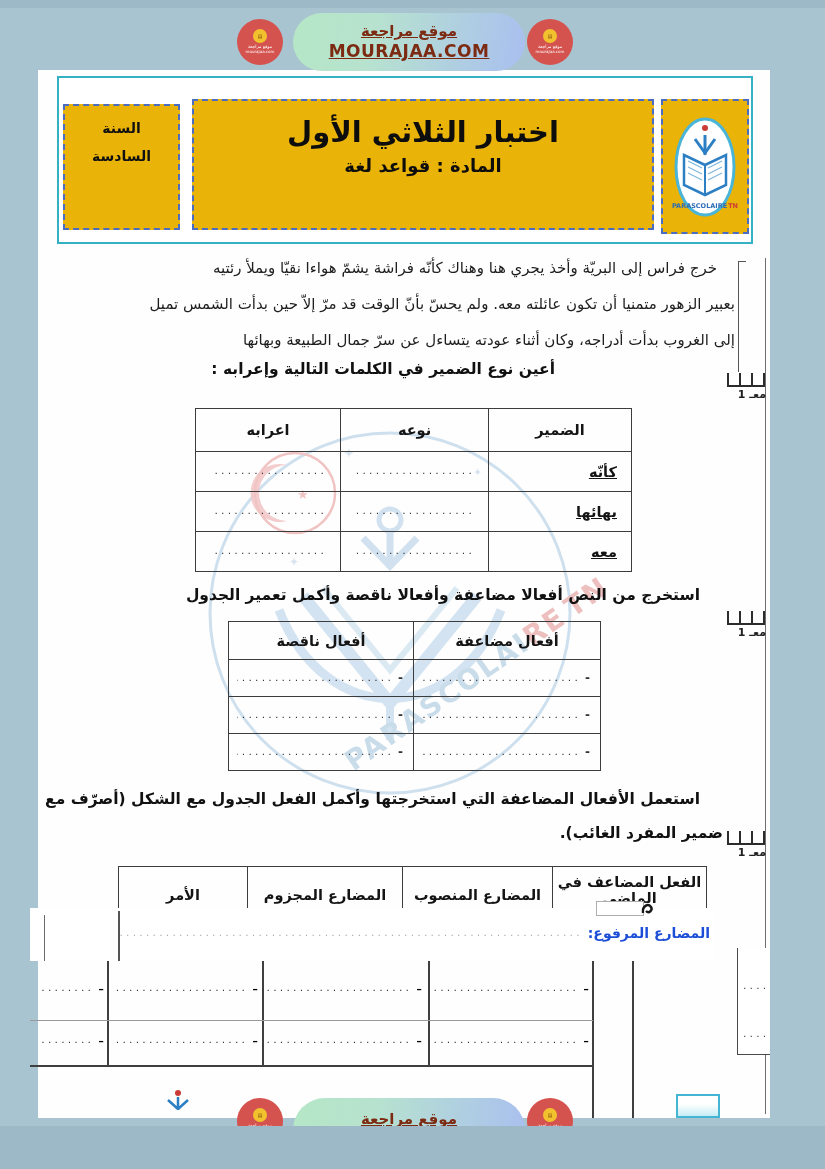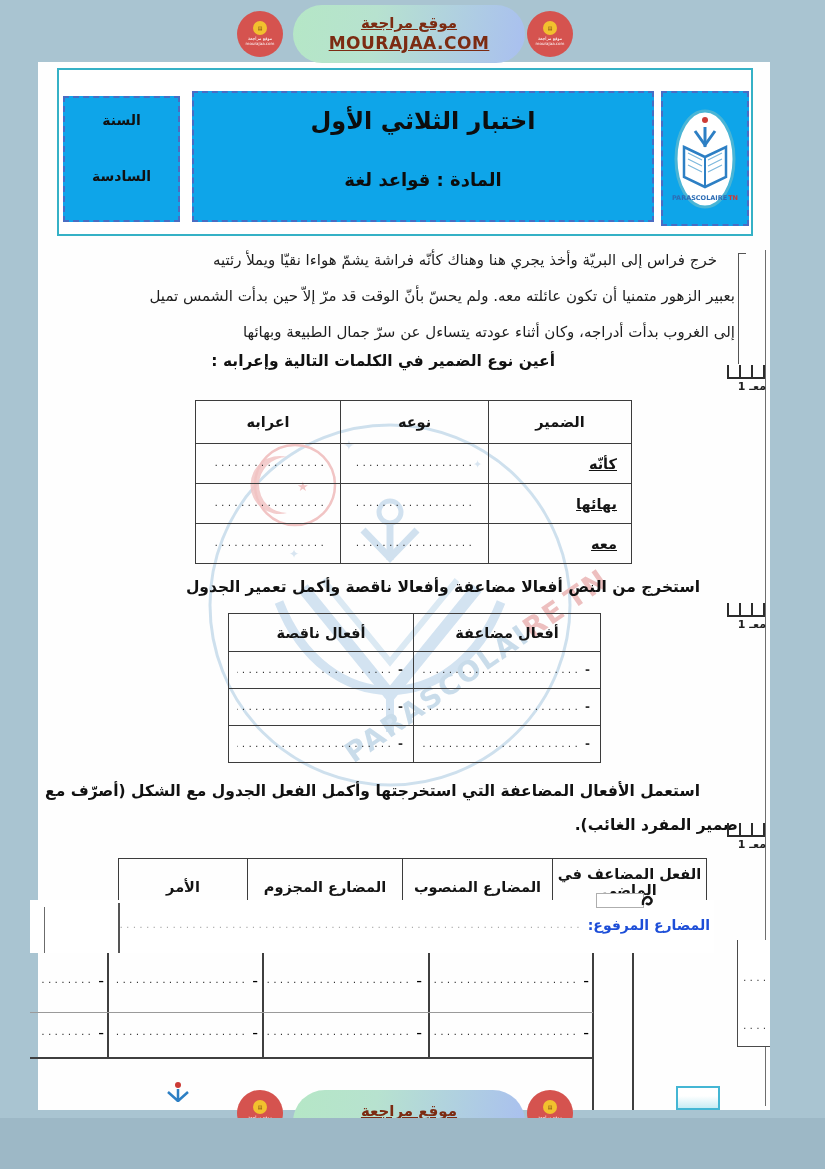--- a/index.html
+++ b/index.html
@@ -1,43 +1,43 @@
 <!DOCTYPE html>
 <html><head>
 <meta charset="utf-8">
 <style>
   html,body{margin:0;padding:0;background:#9db8c6;}
-  #canvas{position:relative;width:825px;height:1118px;margin:0 auto;background:#a9c4d1;overflow:hidden;
+  #canvas{position:relative;width:825px;height:1118px;margin:8px auto;background:#a9c4d1;overflow:hidden;
           font-family:"DejaVu Sans",sans-serif;}
   .abs{position:absolute;}
   .rtl{direction:rtl;}
 
   
   .pill{width:232px;height:58px;border-radius:32px;
         background:linear-gradient(100deg,#b5e7c6 0%,#b7e2cf 35%,#a9bff0 100%);
         display:flex;flex-direction:column;align-items:center;justify-content:center;z-index:8;cursor:pointer;}
   .pill .ar{font-size:15px;font-weight:bold;color:#7c2b12;text-decoration:underline;line-height:1.25;}
   .pill .en{font-size:17px;font-weight:bold;color:#7c2b12;text-decoration:underline;letter-spacing:.5px;line-height:1.2;}
   .badge{width:46px;height:46px;border-radius:50%;background:#d5534f;z-index:8;
          display:flex;flex-direction:column;align-items:center;justify-content:center;color:#fff;}
   .badge .yc{width:14px;height:14px;border-radius:50%;background:#f2c12e;display:flex;align-items:center;
              justify-content:center;font-size:5px;color:#7a4a10;margin-bottom:1px;}
   .badge .t1{font-size:4.5px;line-height:1.2;}
   .badge .t2{font-size:4px;line-height:1.2;}
 
   
   .page{left:38px;top:62px;width:732px;height:1048px;background:#fefefe;z-index:0;}
   .headerbox{left:57px;top:68px;width:692px;height:164px;border:2.5px solid #35b1c6;background:#fff;z-index:2;}
-  .dash{border:2px dashed #4a6cc3;background:#0ea5e9;z-index:3;gap:28px;}
+  .dash{border:2px dashed #4a6cc3;background:#eab308;z-index:3;}
   .gradebox{left:63px;top:96px;width:117px;height:126px;display:flex;flex-direction:column;
             align-items:center;justify-content:flex-start;padding-top:8px;box-sizing:border-box;}
   .gradebox div{font-size:14px;font-weight:bold;color:#111;line-height:2.0;}
   .titlebox{left:192px;top:91px;width:462px;height:131px;display:flex;flex-direction:column;
             align-items:center;box-sizing:border-box;padding-top:14px;}
-  .examtitle{font-size:24px;font-weight:bold;color:#0d0d0d;}
+  .examtitle{font-size:29px;font-weight:bold;color:#0d0d0d;}
   .examsubject{font-size:18px;font-weight:bold;color:#0d0d0d;margin-top:6px;}
   .logobox{left:661px;top:91px;width:84px;height:131px;display:flex;align-items:center;justify-content:center;}
 
   
   .pline{left:45px;width:690px;text-align:right;font-size:15px;color:#1e1e1e;z-index:2;line-height:1.35;}
   .heading{text-align:right;font-weight:bold;font-size:15.5px;color:#111;z-index:2;}
 
   
   table.t{border-collapse:collapse;table-layout:fixed;z-index:2;position:absolute;background:transparent;}
   table.t th,table.t td{border:1.8px solid #3c3c3c;padding:0;font-size:14.5px;color:#141414;}
@@ -256,21 +256,21 @@
             <div class="fillcell">
               <span class="dashch">-</span>
               <span class="dotsrun">..............................................................................................................</span>
             </div>
           </td>
     </tr>
   </tbody>
     </table>
 
   <div class="abs heading rtl" style="left:45px;width:655px;top:782px;">استعمل الأفعال المضاعفة التي استخرجتها وأكمل الفعل الجدول مع الشكل (أصرّف مع</div>
-  <div class="abs heading rtl" style="left:46px;width:692px;top:816px;">ضمير المفرد الغائب).</div>
+  <div class="abs heading rtl" style="left:31px;width:692px;top:816px;">ضمير المفرد الغائب).</div>
 
   <table class="t" dir="rtl" style="left:118px;top:858px;width:588px;height:58px;">
     <colgroup>
         <col style="width:154px">
         <col style="width:150px">
         <col style="width:155px">
         <col style="width:129px">
       </colgroup>
     <tbody>
         <tr>

